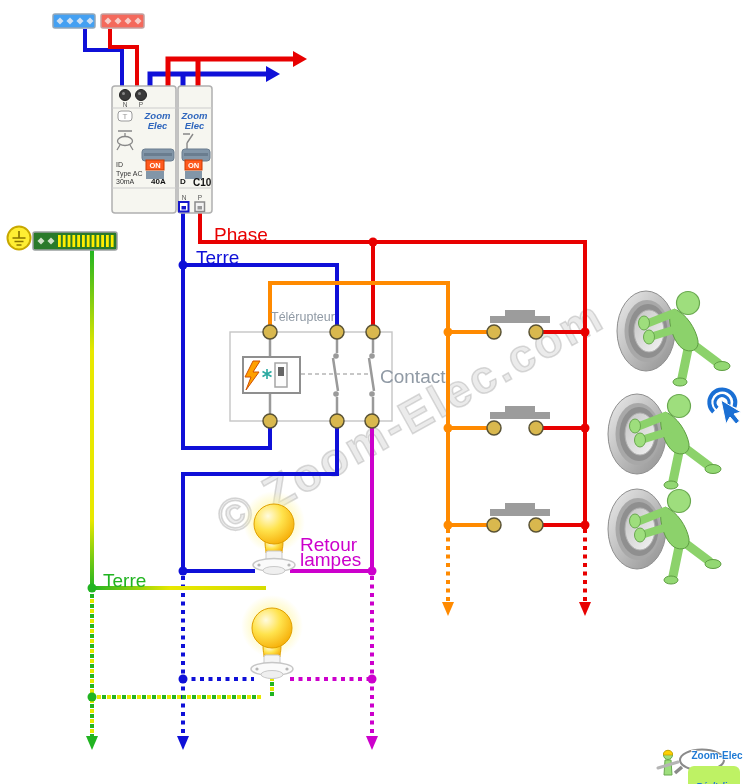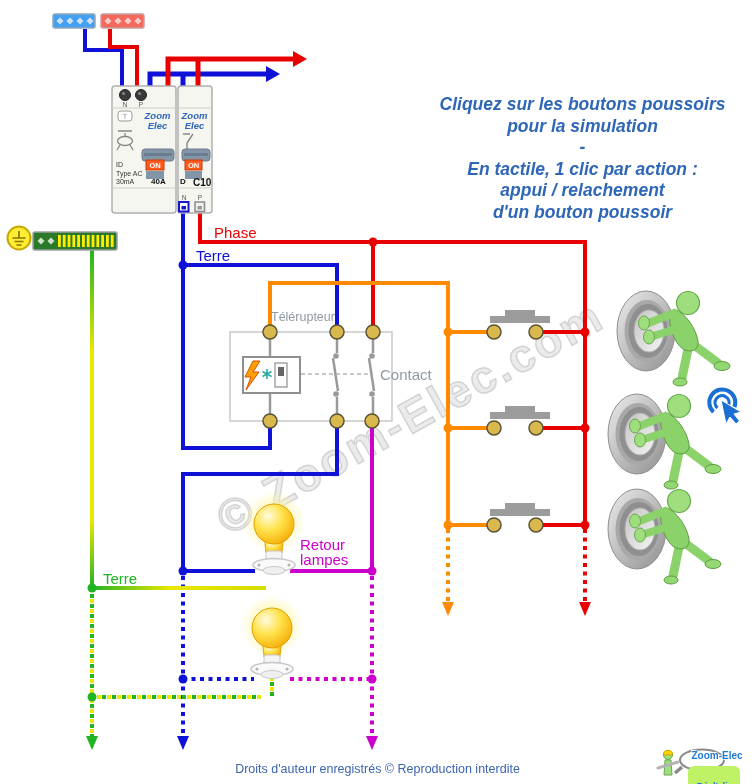--- a/index.html
+++ b/index.html
@@ -18,21 +18,21 @@
   .w-boutons{stroke:var(--c-boutons,#ff8a00);}
   .w-lampes{stroke:var(--c-lampes,#cc00cc);}
   .dash{stroke-dasharray:4 4.5;}
   .dashE{fill:none;stroke-width:4;stroke-dasharray:4 6;}
   .f-phase{fill:var(--c-phase,#e80000);}
   .f-neutre{fill:var(--c-neutre,#0f10d8);}
   .f-boutons{fill:var(--c-boutons,#ff8a00);}
   .f-lampes{fill:var(--c-lampes,#cc00cc);}
   .f-terre{fill:var(--c-terre_green,#21b421);}
   .gray{stroke:#9a9a9a;stroke-width:2.5;fill:none;}
-  .lbl{position:absolute;font-size:15px;white-space:nowrap;}
+  .lbl{position:absolute;font-size:19px;white-space:nowrap;}
   #watermark{position:absolute;left:105px;top:390px;width:610px;text-align:center;
     transform:rotate(-29deg);font-size:46px;font-weight:bold;letter-spacing:3px;
     color:rgba(188,188,188,0.30);-webkit-text-stroke:1.5px rgba(165,165,165,0.40);
     white-space:nowrap;z-index:1;}
   #wires{z-index:2;}
   .labels{position:absolute;left:0;top:0;width:755px;height:784px;z-index:5;}
   #instructions{position:absolute;left:410px;top:94px;width:345px;text-align:center;
     font-weight:bold;font-style:italic;font-size:17.5px;line-height:21.5px;
     color:var(--c-text_blue,#2e66b8);}
   .microtxt{position:absolute;color:#333;}
@@ -330,28 +330,20 @@
       <path d="M682,767 L675,773" stroke="#8a8a8a" stroke-width="3.5"></path>
       <circle cx="668" cy="755" r="4.5" fill="#9ede7d" stroke="#69a84f"></circle>
       <path d="M663.5,753 A5,5 0 0 1 672.5,753 L672.5,755 L663.5,755 Z" fill="#ffd000" stroke="#c8a000" stroke-width="0.8"></path>
       <path d="M665,760 L671,760 L672,775 L664,775 Z" fill="#9ede7d" stroke="#69a84f"></path>
       <path d="M658,768 L678,762" stroke="#b5b5b5" stroke-width="3" stroke-linecap="round"></path>
     </g>
   </svg>
 
   <div class="labels">
 
-    <div id="instructions">
-      <div>Cliquez sur les boutons poussoirs</div>
-      <div>pour la simulation</div>
-      <div>-</div>
-      <div>En tactile, 1 clic par action :</div>
-      <div>appui / relachement</div>
-      <div>d'un bouton poussoir</div>
-    </div>
 
     <div class="lbl" style="left:214px;top:224px;color:var(--c-phase)">Phase</div>
     <div class="lbl" style="left:196px;top:247px;color:var(--c-neutre)">Terre</div>
     <div class="lbl" style="left:271px;top:310px;font-size:12.5px;color:var(--c-label_gray)">Télérupteur</div>
     <div class="lbl" style="left:380px;top:366px;color:var(--c-label_gray)">Contact</div>
     <div class="lbl" style="left:300px;top:537px;width:62px;line-height:15px;color:var(--c-lampes)">
       <div>Retour</div>
       <div>lampes</div>
     </div>
     <div class="lbl" style="left:103px;top:570px;color:var(--c-terre_green)">Terre</div>
@@ -372,21 +364,20 @@
     <div class="microtxt" style="left:179px;top:111px;width:31px;text-align:center;font-weight:bold;font-style:italic;font-size:9.5px;line-height:10px;color:#2f66bd">
       <div>Zoom</div>
       <div>Elec</div>
     </div>
     <div class="microtxt" style="left:185px;top:160.5px;width:17px;text-align:center;font-size:7.5px;font-weight:bold;color:#fff">ON</div>
     <div class="microtxt" style="left:180px;top:177px;font-size:8px;font-weight:bold;color:#111">D</div>
     <div class="microtxt" style="left:193px;top:177px;font-size:10px;font-weight:bold;color:#111">C10</div>
     <div class="microtxt" style="left:180px;top:194px;width:8px;text-align:center;font-size:6.5px;color:#555">N</div>
     <div class="microtxt" style="left:196px;top:194px;width:8px;text-align:center;font-size:6.5px;color:#555">P</div>
 
-    <div id="footer">Droits d'auteur enregistrés © Reproduction interdite</div>
 
     <div id="logo">
       <div class="brand">Zoom-Elec</div>
       <div class="tag">Réal'clic</div>
     </div>
   </div>
 
 </div>
 
 </body></html>

